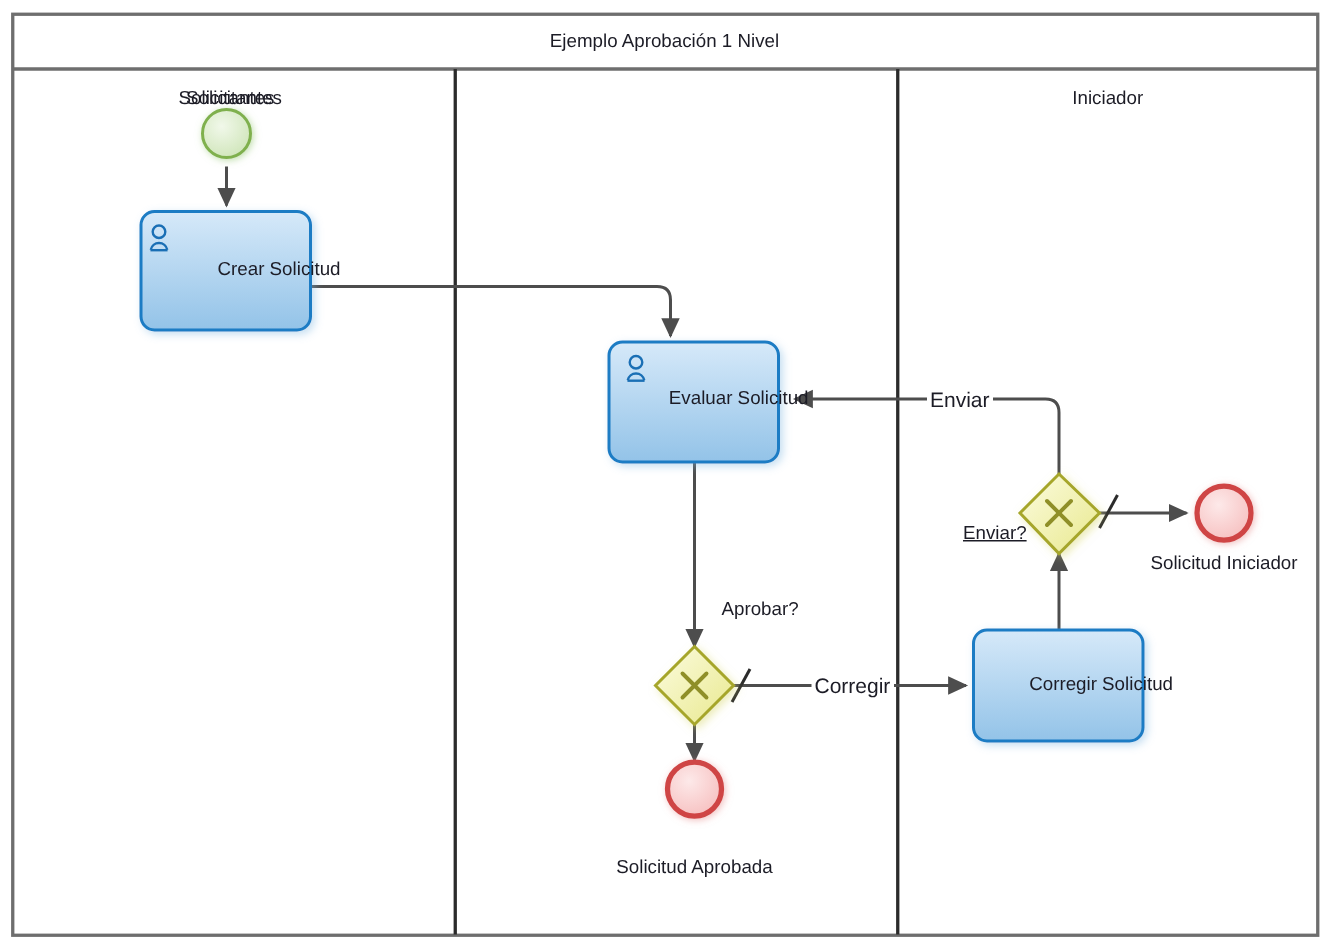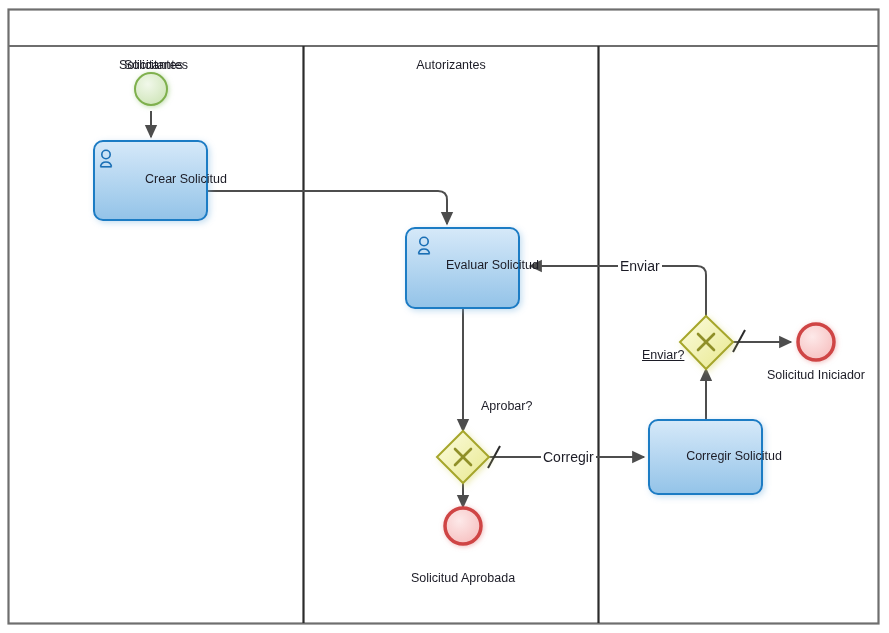--- a/index.html
+++ b/index.html
@@ -177,23 +177,24 @@
 
     <g>
       <circle cx="463" cy="526" r="18" fill="url(#endGrad)" stroke="#cf4444" stroke-width="3.5" filter="url(#softGlowR)"></circle>
     </g>
 
     <g>
       <circle cx="816" cy="342" r="18" fill="url(#endGrad)" stroke="#cf4444" stroke-width="3.5" filter="url(#softGlowR)"></circle>
     </g>
   </svg>
 
+  <div class="txt pool-title" style="left:8px; top:21px; width:870px;">Ejemplo Aprobación 1 Nivel</div>
 
   <div class="txt lane-title" style="left:9px; top:59px; width:294px;">Solicitantes</div>
-  <div class="txt lane-title" style="left:304px; top:59px; width:294px;">Autorizantes</div>
+  <div class="txt lane-title" style="left:599px; top:59px; width:279px;">Iniciador</div>
 
   <div class="txt task-label" style="left:94px; top:173px;">Crear Solicitud</div>
   <div class="txt task-label" style="left:406px; top:259px;">Evaluar Solicitud</div>
   <div class="txt task-label" style="left:649px; top:450px;">Corregir Solicitud</div>
 
   <div class="txt event-label" style="left:91px; top:59px; width:120px;">Solicitantes</div>
 
   <div class="txt event-label" style="left:393px; top:572px; width:140px;">Solicitud Aprobada</div>
   <div class="txt event-label" style="left:746px; top:369px; width:140px;">Solicitud Iniciador</div>
 

